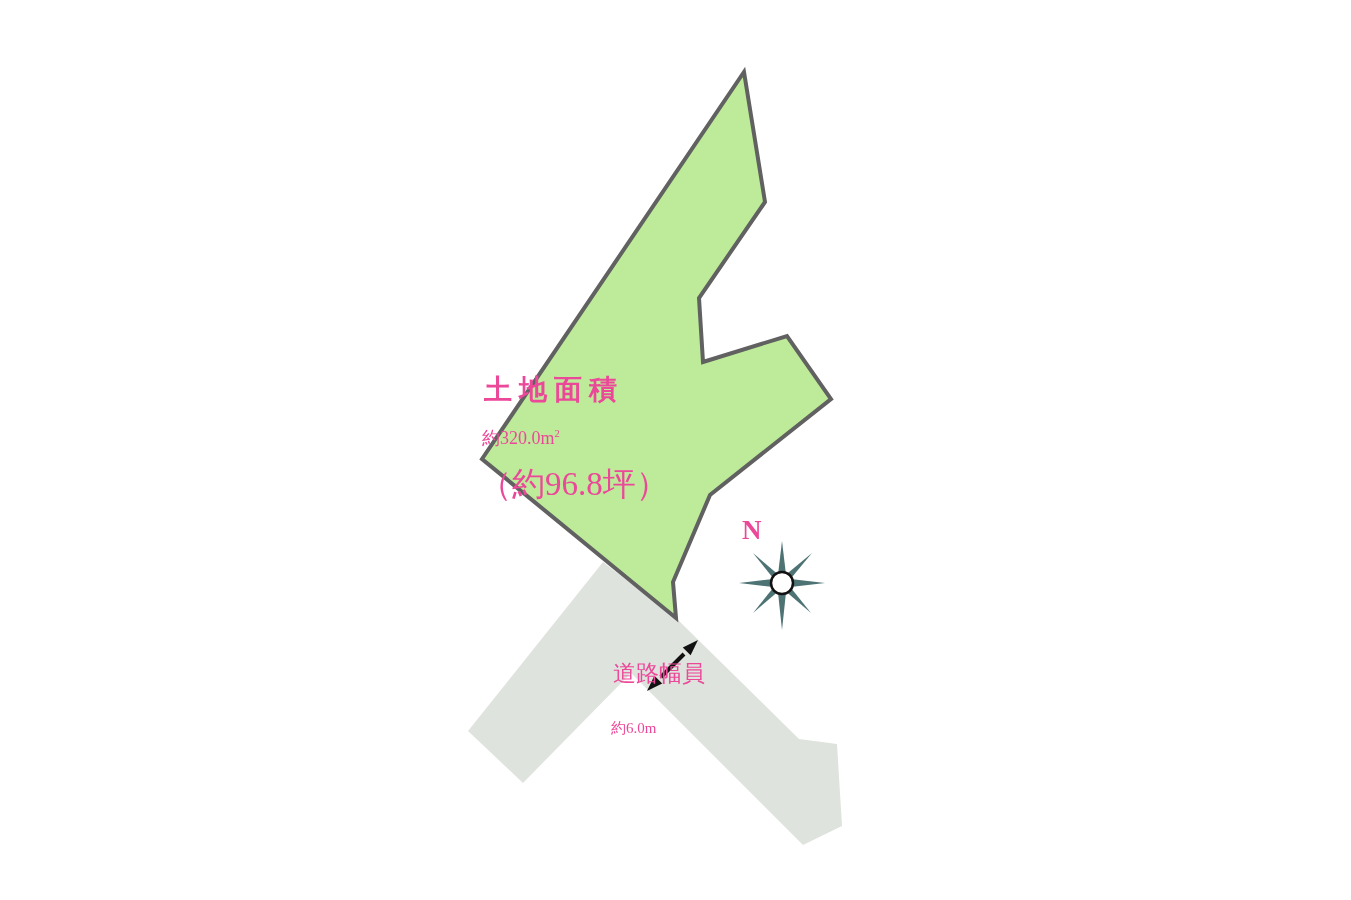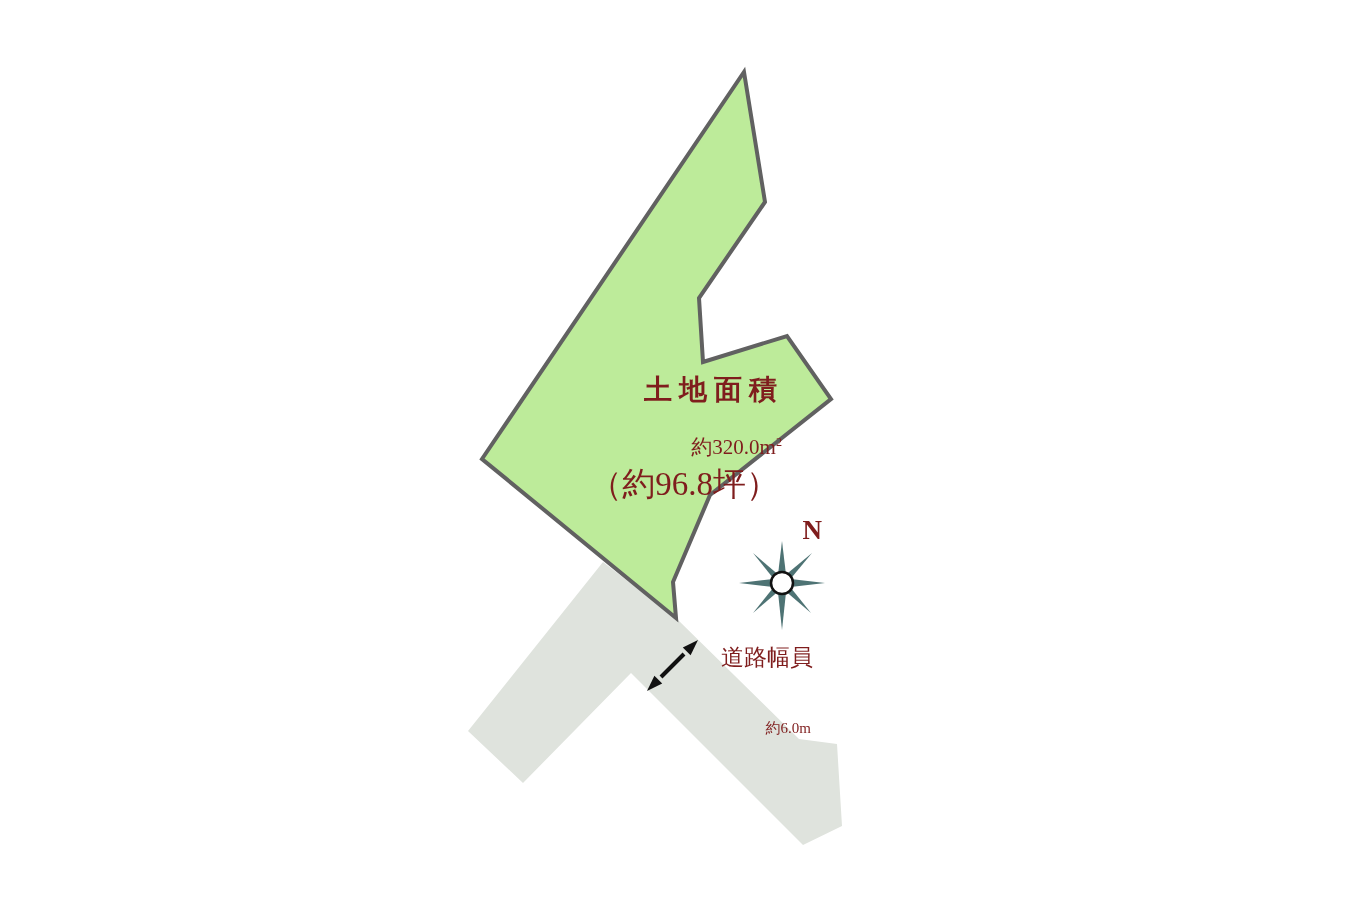--- a/index.html
+++ b/index.html
@@ -36,55 +36,55 @@
     fill: #111111;
     stroke: none;
   }
   .compass-circle {
     fill: #ffffff;
     stroke: #111111;
     stroke-width: 2.5;
   }
   .label {
     position: absolute;
-    text-align: right;
-    color: #7f1d1d;
+    text-align: left;
+    color: #ec4899;
     white-space: nowrap;
   }
   .plot-title {
     left: 484px;
     top: 374px;
     width: 300px;
     font-size: 28px;
     line-height: 32px;
     font-weight: bold;
     letter-spacing: 7px;
   }
   .plot-area {
     left: 482px;
-    top: 431px;
+    top: 422px;
     width: 300px;
-    font-size: 21px;
+    font-size: 18px;
     line-height: 32px;
   }
   .plot-area sup {
     font-size: 58%;
     vertical-align: super;
     line-height: 0;
   }
   .plot-tsubo {
     left: 479px;
     top: 468px;
     width: 300px;
     font-size: 33px;
     line-height: 32px;
   }
   .road-label-1 {
     left: 613px;
-    top: 645px;
+    top: 661px;
     width: 200px;
     font-size: 23px;
     line-height: 26px;
   }
   .road-label-2 {
     left: 611px;
     top: 715px;
     width: 200px;
     font-size: 15px;
     line-height: 26px;

